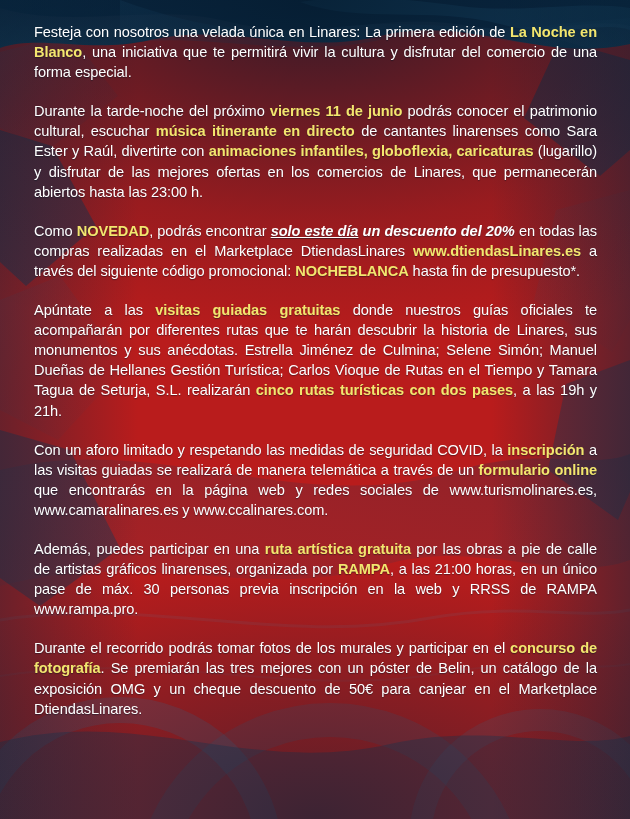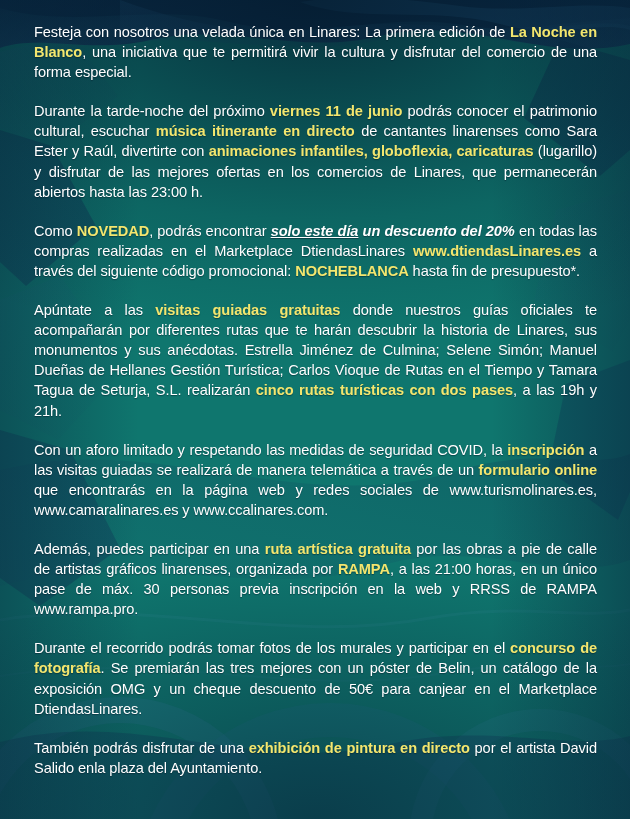--- a/index.html
+++ b/index.html
@@ -71,21 +71,21 @@
     font-style: italic;
   }
   .ul {           
     text-decoration: underline;
     text-underline-offset: 1px;
   }
 </style>
 </head>
 <body>
 
-<div id="poster" style="background-color: #0f766e;">
+<div id="poster" style="background-color: #b91c1c;">
 
   <div class="bg-layer bg-base"></div>
 
   <svg class="bg-svg" viewBox="0 0 630 819" preserveAspectRatio="none" aria-hidden="true">
     <defs>
       <linearGradient id="gTop" x1="0" y1="0" x2="0" y2="1">
         <stop offset="0%" stop-color="#0b2d4a"></stop>
         <stop offset="100%" stop-color="#14415f"></stop>
       </linearGradient>
       <linearGradient id="gW1" x1="0" y1="0" x2="1" y2="1">
@@ -133,16 +133,15 @@
   <div class="bg-layer bg-vignette"></div>
 
   <div class="content">
     <p class="para" style="color: rgb(255, 255, 255);"><span>Festeja con nosotros una velada única en Linares: La primera edición de </span><span class="hl" style="color: rgb(243, 230, 110);">La Noche en Blanco</span><span>, una iniciativa que te permitirá vivir la cultura y disfrutar del comercio de una forma especial.</span></p>
     <p class="para" style="color: rgb(255, 255, 255);"><span>Durante la tarde-noche del próximo </span><span class="hl" style="color: rgb(243, 230, 110);">viernes 11 de junio</span><span> podrás conocer el patrimonio cultural, escuchar </span><span class="hl" style="color: rgb(243, 230, 110);">música itinerante en directo</span><span> de cantantes linarenses como Sara Ester y Raúl, divertirte con </span><span class="hl" style="color: rgb(243, 230, 110);">animaciones infantiles, globoflexia, caricaturas</span><span> (lugarillo) y disfrutar de las mejores ofertas en los comercios de Linares, que permanecerán abiertos hasta las 23:00 h.</span></p>
     <p class="para" style="color: rgb(255, 255, 255);"><span>Como </span><span class="hl" style="color: rgb(243, 230, 110);">NOVEDAD</span><span>, podrás encontrar </span><span class="bw ul">solo este día</span><span> </span><span class="bw">un descuento del 20%</span><span> en todas las compras realizadas en el Marketplace DtiendasLinares </span><span class="hl" style="color: rgb(243, 230, 110);">www.dtiendasLinares.es</span><span> a través del siguiente código promocional: </span><span class="hl" style="color: rgb(243, 230, 110);">NOCHEBLANCA</span><span> hasta fin de presupuesto*.</span></p>
     <p class="para" style="color: rgb(255, 255, 255);"><span>Apúntate a las </span><span class="hl" style="color: rgb(243, 230, 110);">visitas guiadas gratuitas</span><span> donde nuestros guías oficiales te acompañarán por diferentes rutas que te harán descubrir la historia de Linares, sus monumentos y sus anécdotas. Estrella Jiménez de Culmina; Selene Simón; Manuel Dueñas de Hellanes Gestión Turística; Carlos Vioque de Rutas en el Tiempo y Tamara Tagua de Seturja, S.L. realizarán </span><span class="hl" style="color: rgb(243, 230, 110);">cinco rutas turísticas con dos pases</span><span>, a las 19h y 21h.</span></p>
     <p class="para" style="color: rgb(255, 255, 255);"><span>Con un aforo limitado y respetando las medidas de seguridad COVID, la </span><span class="hl" style="color: rgb(243, 230, 110);">inscripción</span><span> a las visitas guiadas se realizará de manera telemática a través de un </span><span class="hl" style="color: rgb(243, 230, 110);">formulario online</span><span> que encontrarás en la página web y redes sociales de www.turismolinares.es, www.camaralinares.es y www.ccalinares.com.</span></p>
     <p class="para" style="color: rgb(255, 255, 255);"><span>Además, puedes participar en una </span><span class="hl" style="color: rgb(243, 230, 110);">ruta artística gratuita</span><span> por las obras a pie de calle de artistas gráficos linarenses, organizada por </span><span class="hl" style="color: rgb(243, 230, 110);">RAMPA</span><span>, a las 21:00 horas, en un único pase de máx. 30 personas previa inscripción en la web y RRSS de RAMPA www.rampa.pro.</span></p>
     <p class="para" style="color: rgb(255, 255, 255);"><span>Durante el recorrido podrás tomar fotos de los murales y participar en el </span><span class="hl" style="color: rgb(243, 230, 110);">concurso de fotografía</span><span>. Se premiarán las tres mejores con un póster de Belin, un catálogo de la exposición OMG y un cheque descuento de 50€ para canjear en el Marketplace DtiendasLinares.</span></p>
-    <p class="para" style="color: rgb(255, 255, 255);"><span>También podrás disfrutar de una </span><span class="hl" style="color: rgb(243, 230, 110);">exhibición de pintura en directo</span><span> por el artista David Salido enla plaza del Ayuntamiento.</span></p>
   </div>
 
 </div>
 
 </body></html>

